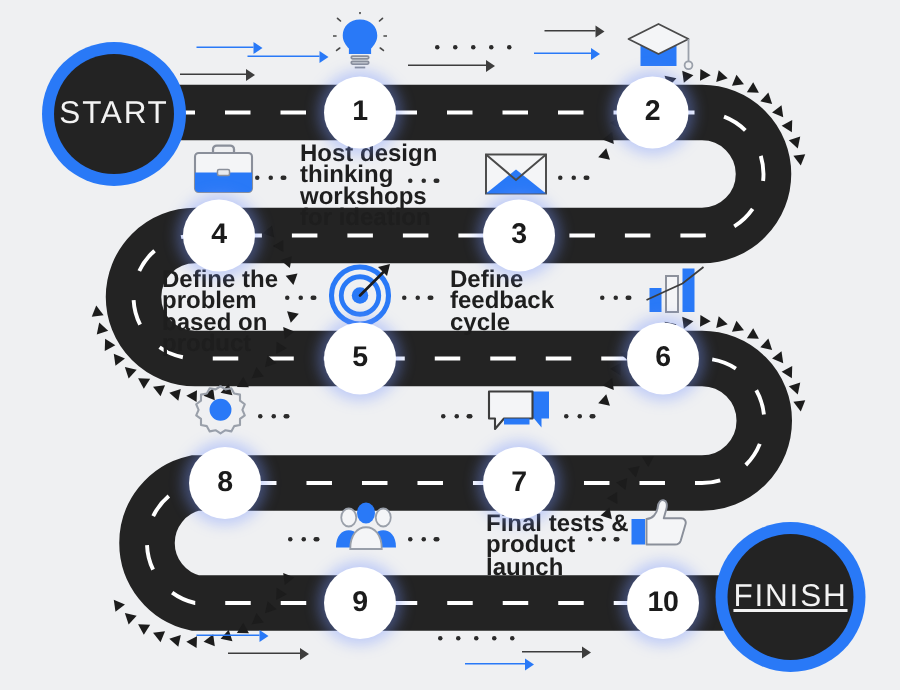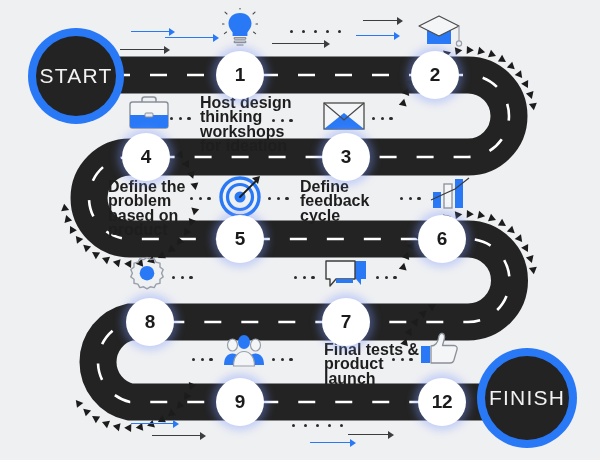--- a/index.html
+++ b/index.html
@@ -34,21 +34,21 @@
     border-radius:50%;
     background:#232323;
     display:flex;align-items:center;justify-content:center;
     color:#f2f2f2;
     font-size:21px;
     letter-spacing:1.2px;
   }
   #start-node{left:28px;top:28px;width:96px;height:96px;background:#2979f7;}
   #start-node .inner{width:80px;height:80px;}
   #finish-node{left:477px;top:348px;width:100px;height:100px;background:#2979f7;}
-  #finish-node .inner{width:84px;height:84px;}
+  #finish-node .inner{width:84px;height:84px;text-decoration:underline;}
 
   .step-text{
     position:absolute;
     font-size:16px;
     line-height:14.3px;
     color:#1e1e1e;
     z-index:5;
     white-space:pre-line;
     font-weight:bold;
   }
@@ -365,21 +365,21 @@
 
   <div class="node-circle" style="left:216px;top:51px;">1</div>
   <div class="node-circle" style="left:411px;top:51px;">2</div>
   <div class="node-circle" style="left:322px;top:133px;">3</div>
   <div class="node-circle" style="left:122px;top:133px;">4</div>
   <div class="node-circle" style="left:216px;top:215px;">5</div>
   <div class="node-circle" style="left:418px;top:215px;">6</div>
   <div class="node-circle" style="left:322px;top:298px;">7</div>
   <div class="node-circle" style="left:126px;top:298px;">8</div>
   <div class="node-circle" style="left:216px;top:378px;">9</div>
-  <div class="node-circle" style="left:418px;top:378px;">12</div>
+  <div class="node-circle" style="left:418px;top:378px;">10</div>
 
   <div class="step-text" style="left:200px;top:96px;width:120px;">Host design
 thinking workshops
 for ideation</div>
   <div class="step-text" style="left:300px;top:180px;width:120px;">Define feedback
 cycle</div>
   <div class="step-text" style="left:108px;top:180px;width:125px;">Define the problem
 based on product</div>
   <div class="step-text" style="left:300px;top:343px;width:110px;margin-left:24px;">Final tests &amp;
 product launch</div>

